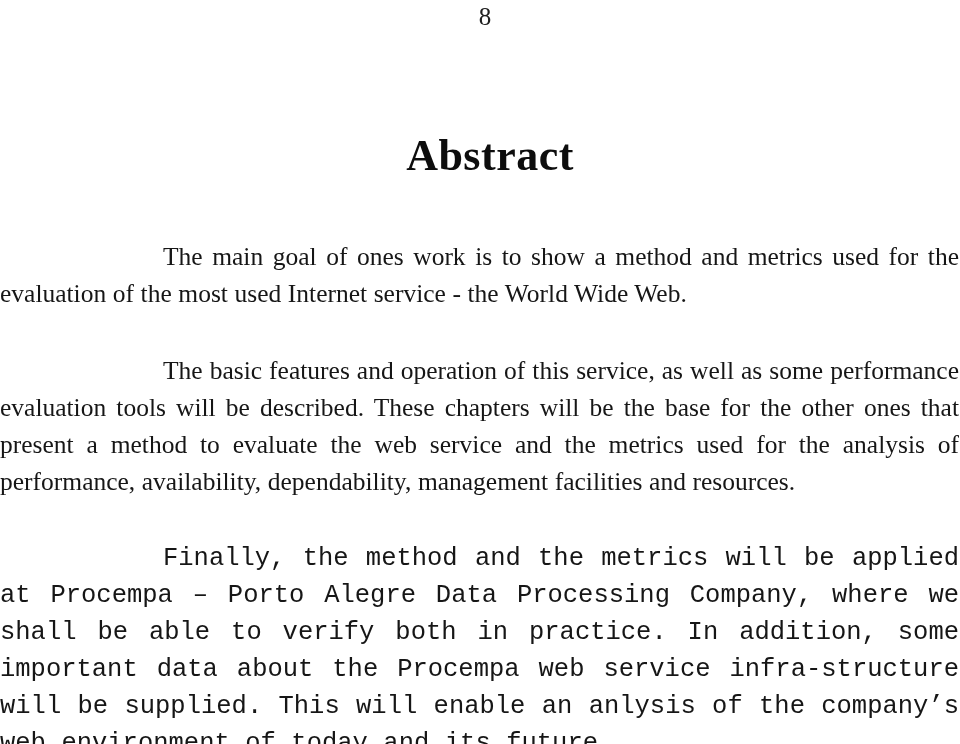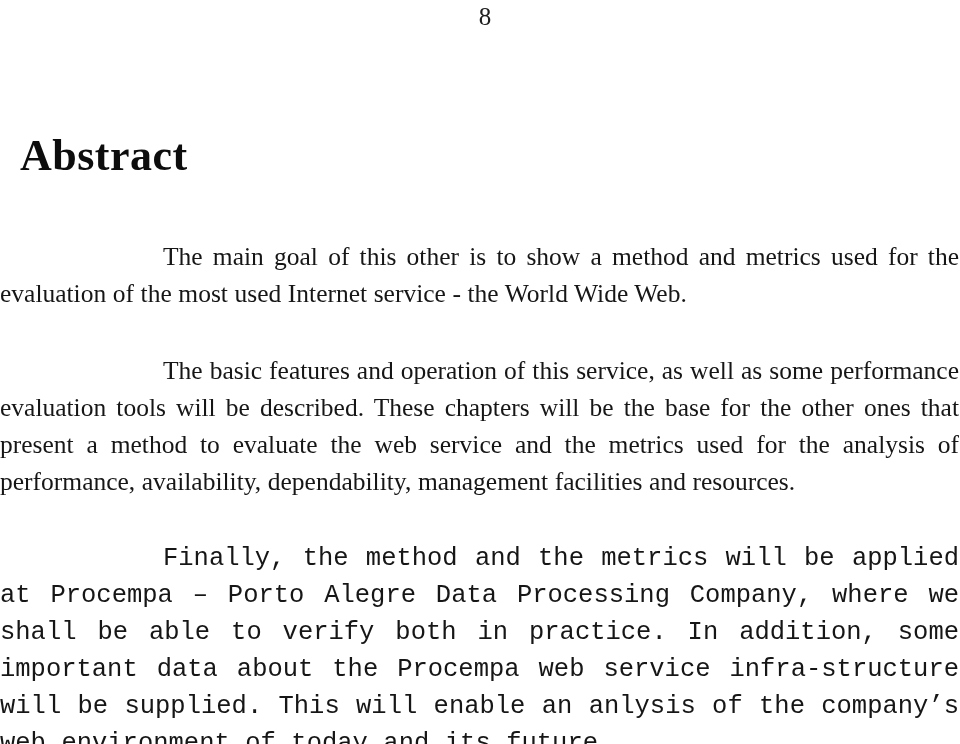--- a/index.html
+++ b/index.html
@@ -38,20 +38,21 @@
     padding-left: 10px;
     box-sizing: border-box;
   }
 
   
   .abstract-heading {
     position: absolute;
     top: 100px;
     left: 0;
     width: 960px;
+    text-align: center;
     font-size: 44px;
     line-height: 54px;
     font-weight: bold;
     letter-spacing: 0.5px;
     color: #0d0d0d;
     padding-left: 20px;
     box-sizing: border-box;
   }
 
   .body-block {
@@ -101,19 +102,19 @@
 </head>
 <body>
 
 <div class="page">
 
   <div class="page-number">8</div>
 
   <h1 class="abstract-heading">Abstract</h1>
 
   <div class="body-block">
-    <p class="para para-1">The main goal of this other is to show a method and metrics used for the evaluation of the most used Internet service - the World Wide Web.</p>
+    <p class="para para-1">The main goal of ones work is to show a method and metrics used for the evaluation of the most used Internet service - the World Wide Web.</p>
     <p class="para para-2 justify-all">The basic features and operation of this service, as well as some performance evaluation tools will be described. These chapters will be the base for the other ones that present a method to evaluate the web service and the metrics used for the analysis of performance, availability, dependability, management facilities and resources.</p>
     <p class="para para-3">Finally, the method and the metrics will be applied at Procempa – Porto Alegre Data Processing Company, where we shall be able to verify both in practice. In addition, some important data about the Procempa web service infra-structure will be supplied. This will enable an anlysis of the company’s web environment of today and its future.</p>
   </div>
 
 
 </div>
 
 </body></html>

